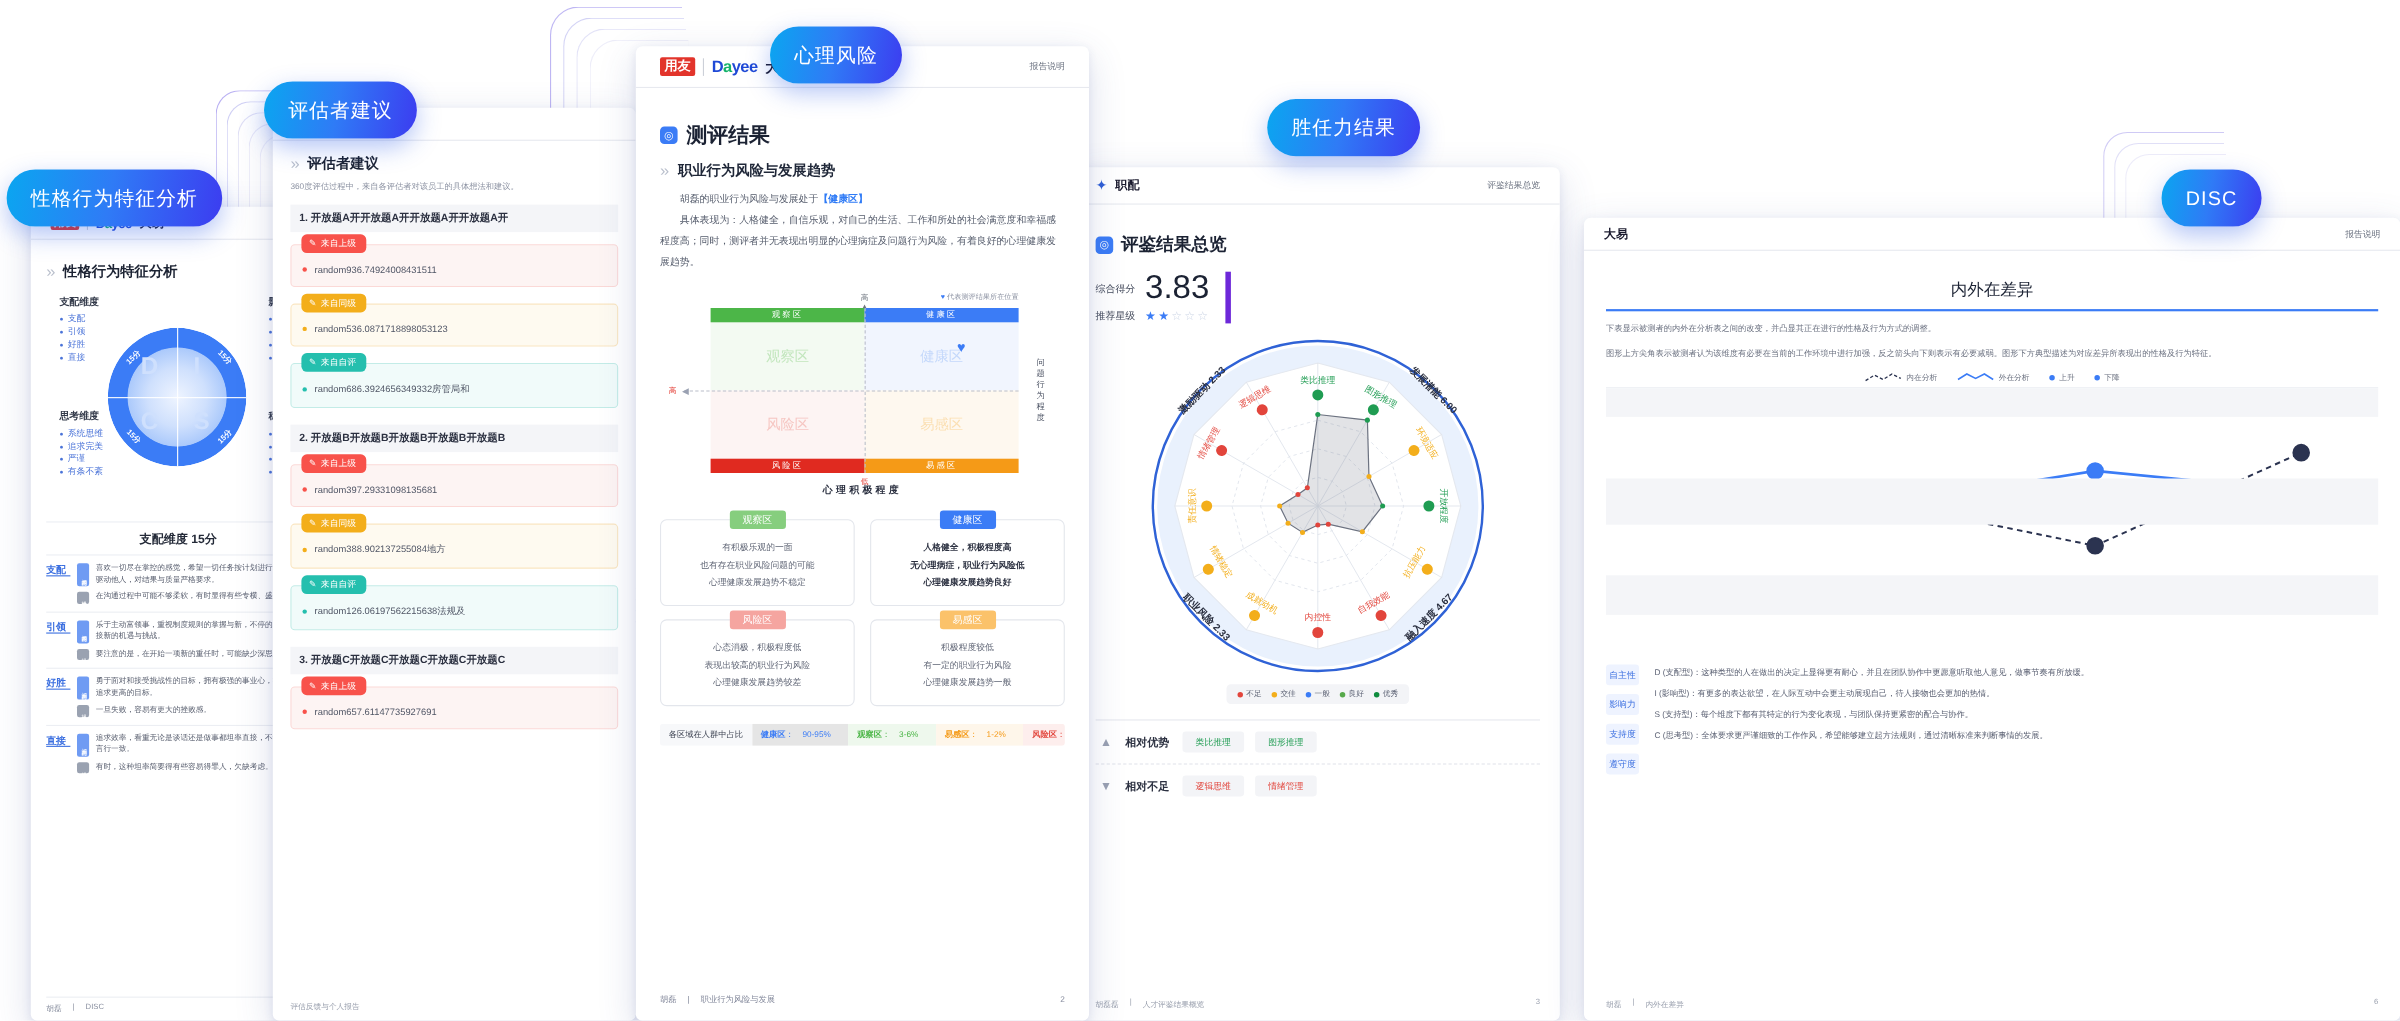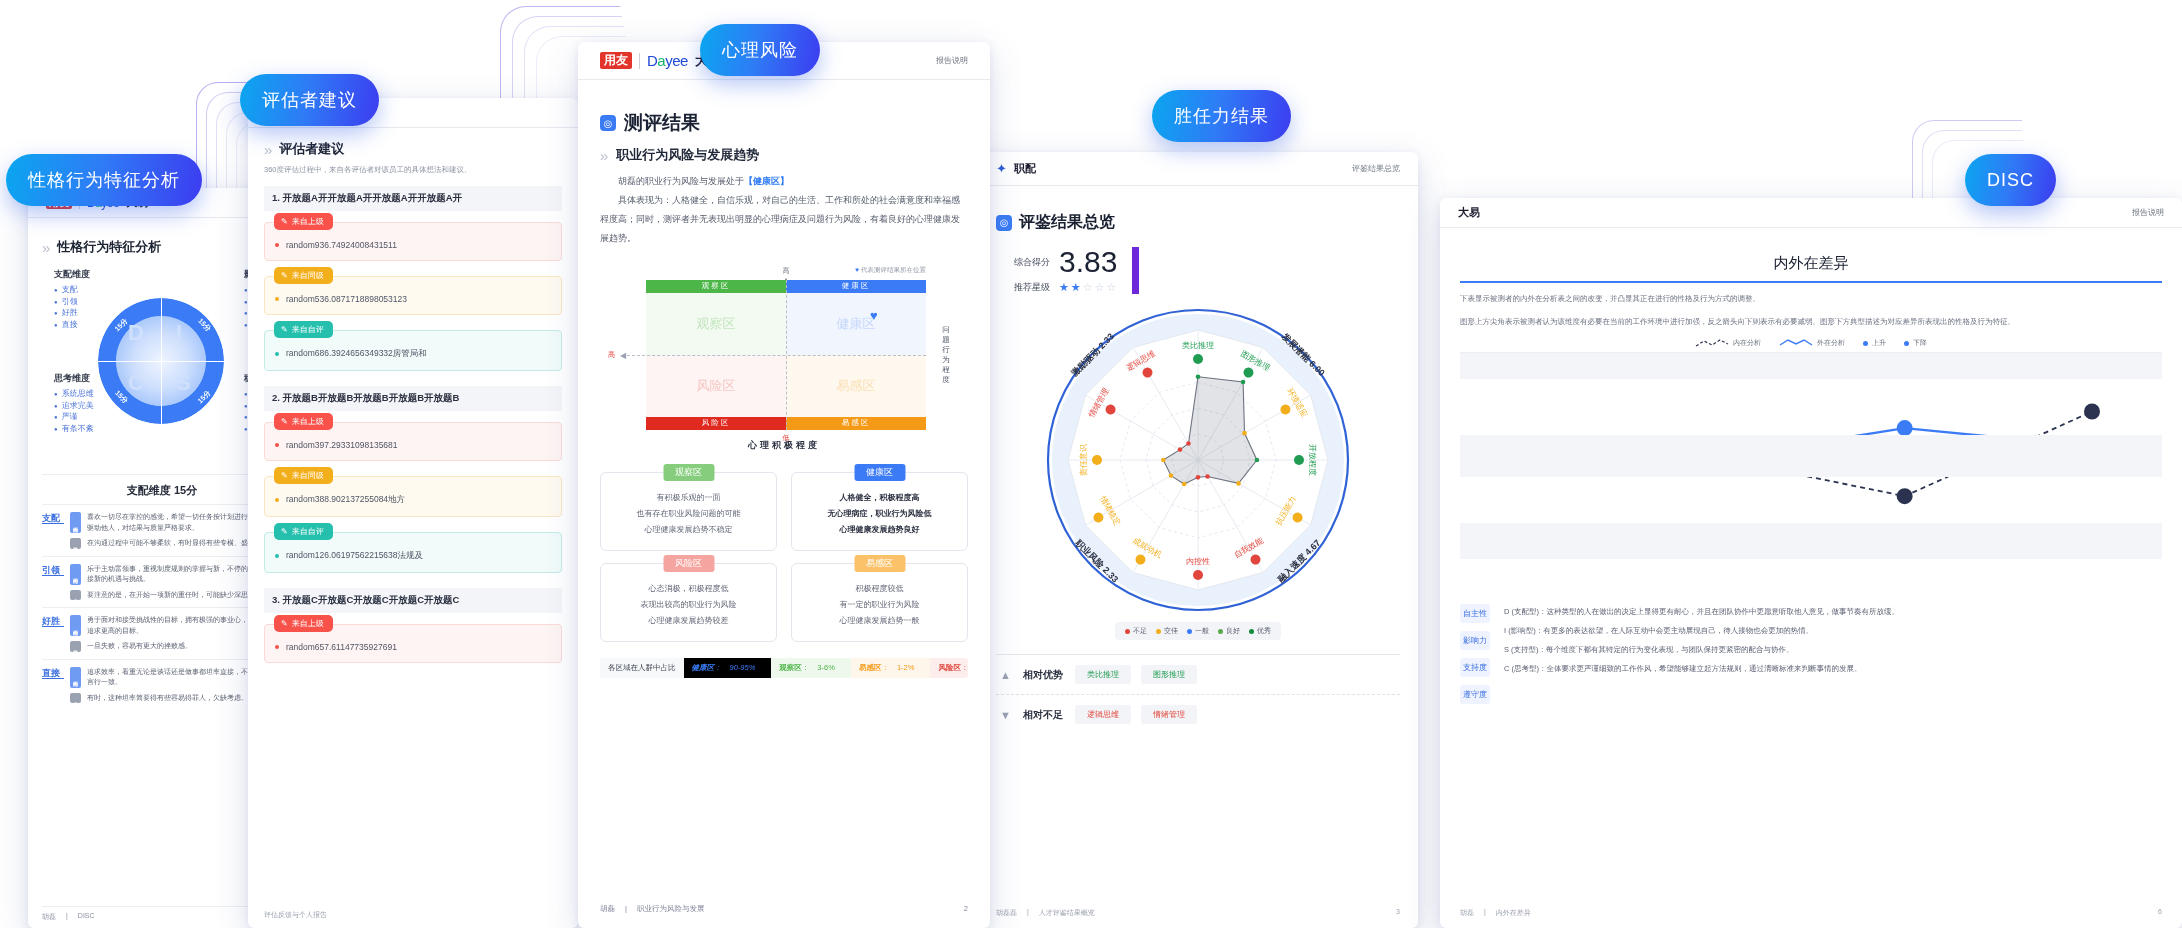--- a/index.html
+++ b/index.html
@@ -47,21 +47,21 @@
     display:flex; align-items:center; justify-content:space-between;
     padding: 0 18px; height: 30px;
     border-bottom: 1px solid #e7e9ef;
   }
   .logo { display:flex; align-items:center; gap:7px; }
   .logo .yy {
     background:#e2342b; color:#fff; font-size:10px; font-weight:bold;
     padding:1px 3px; border-radius:2px; line-height:1.1;
   }
   .logo .bar { width:1px; height:13px; background:#ccd0d8; }
-  .logo .dayee { color:#1f49d6; font-size:12px; font-weight:normal; letter-spacing:-.5px;}
+  .logo .dayee { color:#1f49d6; font-size:12px; font-weight:bold; letter-spacing:-.5px;}
   .logo .dayee i { color:#14b36a; font-style:normal;}
   .logo .cn { color:#1a1a2e; font-size:11px; font-weight:bold; }
   .head-right { font-size:8px; color:#6b7280; }
 
   .sec-title { display:flex; align-items:center; gap:7px; }
   .chev { color:#b9bfcc; font-size:15px; line-height:1; }
   .sec-title b { font-size:13px; color:#1c2333; }
 
   .blue-sq {
     width:16px;height:16px;border-radius:4px;background:#3b7cf6;
@@ -168,21 +168,21 @@
              display:flex; justify-content:space-between; font-size:7.5px; color:#808699; }
   .c3-foot .l { display:flex; gap:10px; }
 
   
   #card4 { left:978px; top:152px; width:440px; height:776px; }
   #c4-body { padding:12px 18px; }
   .c4-h { display:flex;align-items:center;gap:7px; margin:14px 0 14px; }
   .c4-h b { font-size:16px; color:#1b2233; }
   .score-row { display:flex; gap:14px; align-items:stretch; }
   .score-left { display:grid; grid-template-columns:auto auto; gap:4px 9px; align-items:center;
-                padding-right:14px; border-right:7px solid #6d28d9;margin-left:18px; }
+                padding-right:14px; border-right:5px solid #6d28d9; }
   .score-lbl { font-size:9px; color:#444b5c; }
   .score-big { font-size:30px; color:#1b2233; line-height:1; font-weight:300;}
   .stars { color:#3b7cf6; font-size:11px; letter-spacing:2px; }
   .stars i { color:#cdd6e6; font-style:normal; }
   .score-txt { font-size:7.5px; color:#5b6173; line-height:1.85; }
 
   .radar-wrap { position:relative; width:316px; height:316px; margin:8px auto 0; }
   .radar-legend { display:flex; justify-content:center; gap:9px; background:#f3f4f7;
                   border-radius:4px; padding:4px 10px; width:max-content; margin:4px auto 0;
                   font-size:7px; color:#5b6173; }
@@ -553,21 +553,21 @@
           <div class="lg-card">
             <div class="lg-tag" style="background:#fbc26a;">易感区</div>
             <div class="lg-line">积极程度较低</div>
             <div class="lg-line">有一定的职业行为风险</div>
             <div class="lg-line">心理健康发展趋势一般</div>
           </div>
         </div>
 
       <div class="ratio-bar">
         <span style="background:#f7f8fa;color:#3b4150;">各区域在人群中占比</span>
-        <span style="background:#000000;color:#3b7cf6;font-style:italic;"><b>健康区</b>：<span>90-95%</span></span>
+        <span style="background:#e5e5e5;color:#3b7cf6;"><b>健康区</b>：<span>90-95%</span></span>
         <span style="background:#eef8ed;color:#4cb648;"><b>观察区</b>：<span>3-6%</span></span>
         <span style="background:#fef6ea;color:#f59a17;"><b>易感区</b>：<span>1-2%</span></span>
         <span style="background:#fdeeed;color:#e2453c;"><b>风险区</b>：</span>
       </div>
     </div>
 
     <div class="c3-foot">
       <div class="l">
         <span>胡磊</span>
         <span>|</span>

